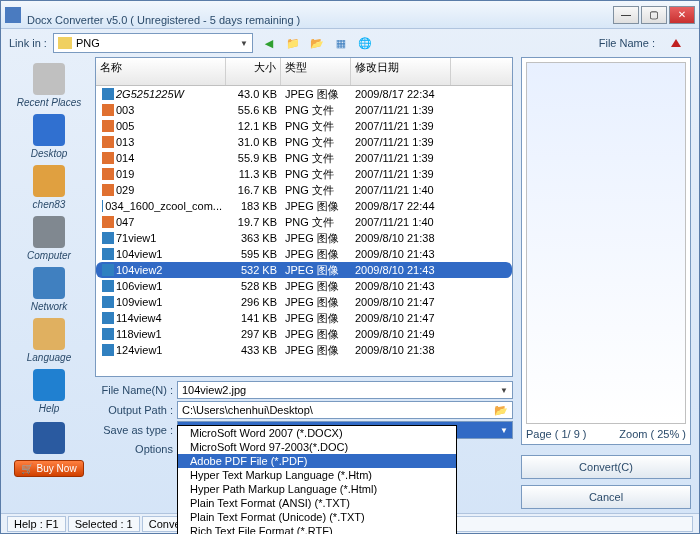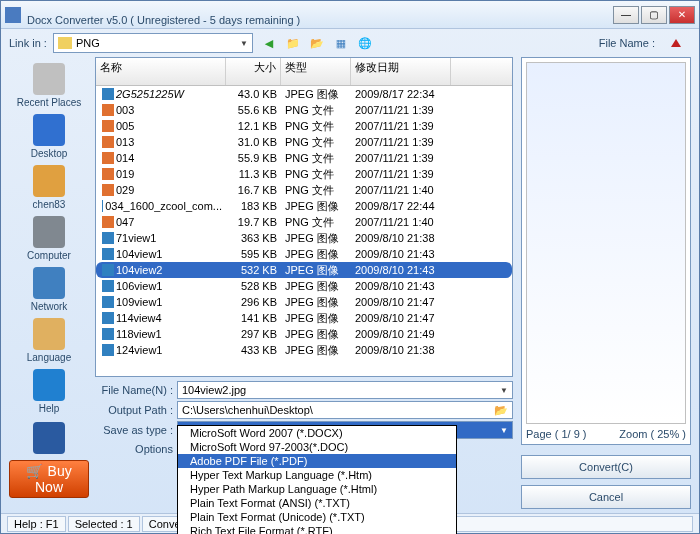--- a/index.html
+++ b/index.html
@@ -18,21 +18,21 @@
 .dropdown .arrow { margin-left: auto; font-size: 8px; color: #444; }
 .folder-icon { width: 14px; height: 12px; background: #f0d060; margin-right: 4px; }
 .nav-icons { display: flex; gap: 4px; }
 .nav-icon { width: 20px; height: 20px; display: flex; align-items: center; justify-content: center; cursor: pointer; }
 .main-area { display: flex; gap: 8px; flex: 1; min-height: 0; }
 .left-col { display: flex; flex-direction: column; flex: 1; min-height: 0; }
 .main-split { display: flex; gap: 6px; flex: 1; min-height: 0; }
 .sidebar { width: 80px; background: transparent; display: flex; flex-direction: column; align-items: center; gap: 2px; padding: 4px 0; }
 .sidebar-item { display: flex; flex-direction: column; align-items: center; gap: 2px; cursor: pointer; padding: 2px; width: 100%; }
 .sidebar-icon { width: 32px; height: 32px; border-radius: 4px; }
-.sidebar-label { font-size: 10px; color: #2a4a6a; text-align: left; }
+.sidebar-label { font-size: 10px; color: #2a4a6a; text-align: left; font-style: italic; }
 .file-panel { flex: 1; display: flex; flex-direction: column; min-height: 0; }
 .file-list { flex: 1; background: #fff; border: 1px solid #7a9ac0; overflow-y: auto; min-height: 0; }
 .file-header { display: flex; background: linear-gradient(#fff,#e8e8e8); border-bottom: 1px solid #c0c0c0; height: 28px; position: sticky; top: 0; }
 .col { padding: 2px 4px; border-right: 1px solid #d0d0d0; overflow: hidden; white-space: nowrap; }
 .col-name { width: 130px; }
 .col-size { width: 55px; text-align: right; }
 .col-type { width: 70px; }
 .col-date { width: 100px; }
 .file-row { display: flex; height: 16px; align-items: center; cursor: pointer; }
 .file-row.selected { background: #316ac5; color: #fff; border-radius: 6px; }
@@ -49,21 +49,21 @@
 .chk { width: 12px; height: 12px; border: 1px solid #7a9ac0; background: #fff; display: inline-flex; align-items: center; justify-content: center; font-size: 9px; color: #2060c0; }
 .dropdown-list { position: absolute; top: -18px; left: 78px; background: #fff; border: 1px solid #000; z-index: 10; width: 280px; }
 .dropdown-list .opt { padding: 1px 12px; cursor: pointer; }
 .dropdown-list .opt.sel { background: #316ac5; color: #fff; }
 .right-col { width: 170px; display: flex; flex-direction: column; }
 .preview-box { flex: 1; background: #fff; border: 1px solid #7a9ac0; display: flex; flex-direction: column; padding: 4px; min-height: 0; }
 .preview-content { flex: 1; background: linear-gradient(#e8f0ff,#fff); border: 1px solid #c0c0c0; }
 .preview-footer { display: flex; justify-content: space-between; margin-top: 4px; font-size: 10px; color: #2a4a6a; }
 .btn-stack { display: flex; flex-direction: column; gap: 6px; margin-top: 10px; }
 .big-btn { height: 24px; border: 1px solid #7a9ac0; background: linear-gradient(#fff,#e0e8f0); cursor: pointer; color: #2a4a6a; }
-.buy-btn { background: linear-gradient(#ff8040,#d04000); color: #fff; border: 1px solid #a03000; padding: 2px 6px; cursor: pointer; font-size: 14px; border-radius: 3px; }
+.buy-btn { background: linear-gradient(#ff8040,#d04000); color: #fff; border: 1px solid #a03000; padding: 2px 6px; cursor: pointer; font-size: 10px; border-radius: 3px; }
 .statusbar { height: 20px; background: #e8f0fa; border-top: 1px solid #b0c4de; display: flex; align-items: center; padding: 0 6px; gap: 2px; }
 .status-cell { border: 1px solid #b0c4de; padding: 1px 6px; height: 16px; display: flex; align-items: center; background: #f4f8fc; }
 .tri-up { width: 0; height: 0; border-left: 5px solid transparent; border-right: 5px solid transparent; border-bottom: 8px solid #c02020; }
 .icon-color { display: inline-block; }
 </style>
 </head>
 <body>
 
 <div class="window">
   <div class="titlebar">

